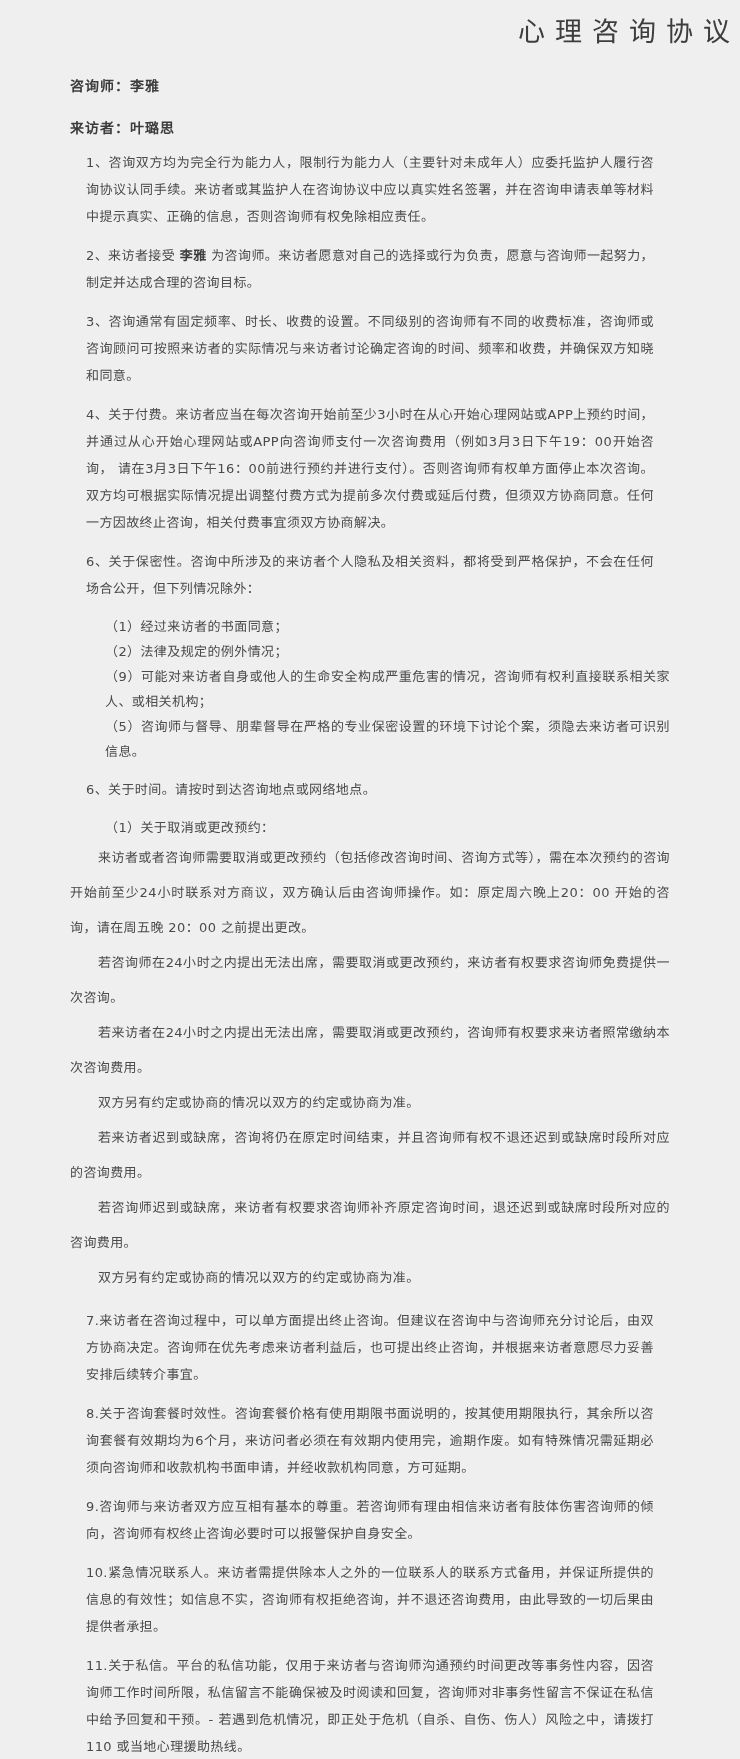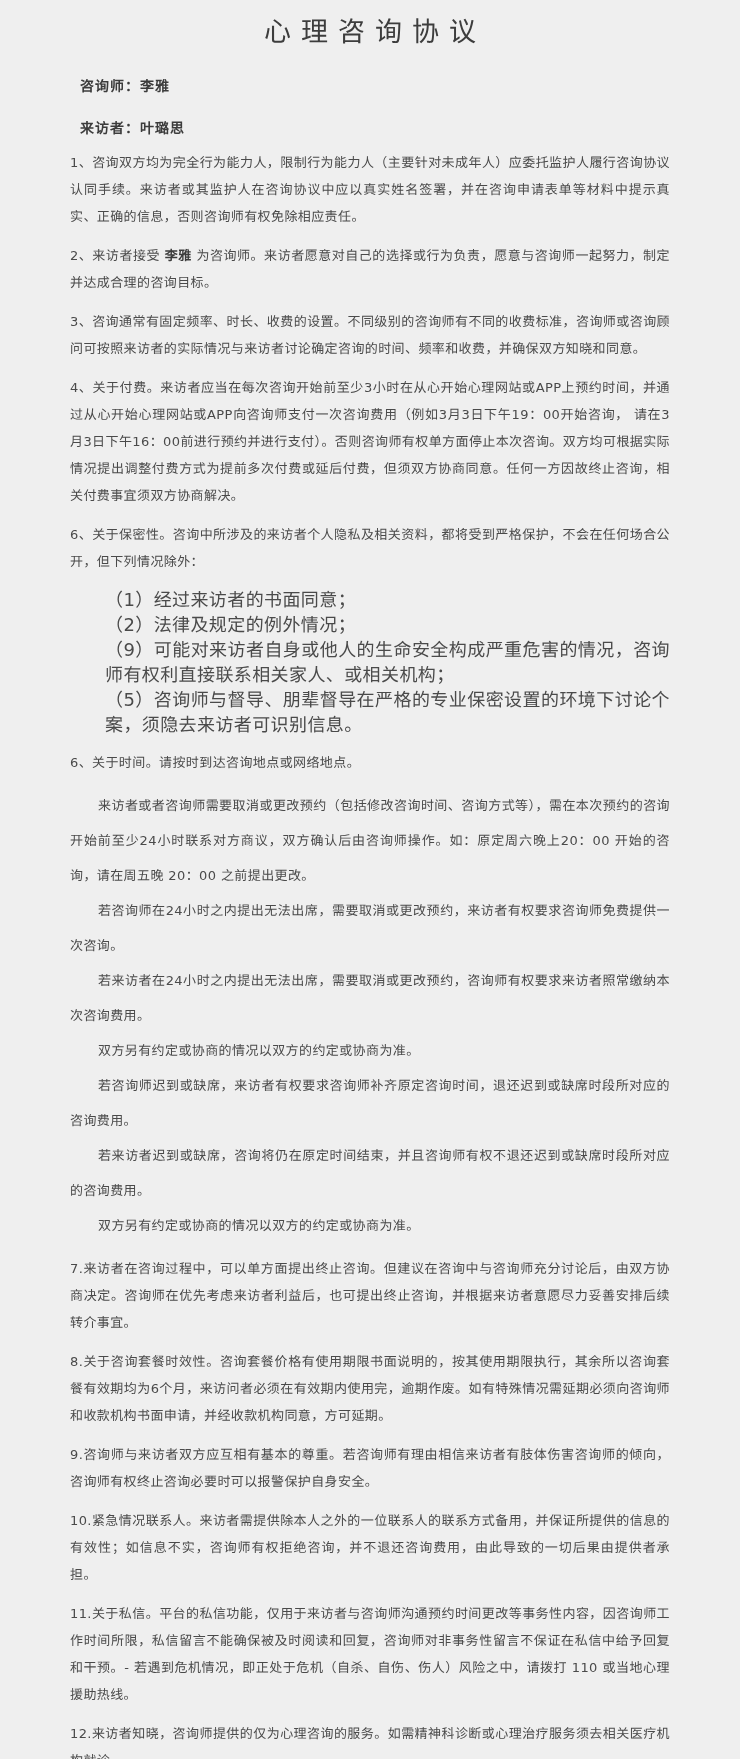--- a/index.html
+++ b/index.html
@@ -8,50 +8,49 @@
     font-family: "DejaVu Sans", "Liberation Sans", sans-serif;
     color: #4a4a4a;
   }
   .page {
     width: 740px;
     min-height: 1759px;
     background: #efefef;
     padding: 8px 0 30px 0;
   }
   .title {
-    text-align: center;
+    text-align: right;
     font-size: 27px;
     font-weight: 400;
     color: #3d3d3d;
     letter-spacing: 10px;
     padding-left: 10px; 
     margin-top: 2px;
   }
   .content {
     padding: 0 70px;
   }
   .party-line {
     font-size: 14px;
     font-weight: bold;
     color: #3c3c3c;
     margin-top: 22px;
     letter-spacing: 1px;
-    margin-left: 10px;
   }
   .party-line.first { margin-top: 26px; }
   .clause {
     font-size: 13px;
     line-height: 27px;
-    margin: 12px 0;
+    margin: 12px 16px;
     text-align: justify;
     letter-spacing: 0.4px;
   }
   .clause .bold-name { font-weight: bold; color: #3c3c3c; }
   .sub {
-    font-size: 18px;
+    font-size: 13px;
     line-height: 25px;
     margin: 0;
     padding-left: 35px;
     text-align: justify;
     letter-spacing: 0.4px;
   }
   .note {
     font-size: 13px;
     line-height: 35px;
     margin: 0;
@@ -79,26 +78,27 @@
     <p class="clause">3、咨询通常有固定频率、时长、收费的设置。不同级别的咨询师有不同的收费标准，咨询师或咨询顾问可按照来访者的实际情况与来访者讨论确定咨询的时间、频率和收费，并确保双方知晓和同意。</p>
     <p class="clause">4、关于付费。来访者应当在每次咨询开始前至少3小时在从心开始心理网站或APP上预约时间，并通过从心开始心理网站或APP向咨询师支付一次咨询费用（例如3月3日下午19：00开始咨询， 请在3月3日下午16：00前进行预约并进行支付）。否则咨询师有权单方面停止本次咨询。双方均可根据实际情况提出调整付费方式为提前多次付费或延后付费，但须双方协商同意。任何一方因故终止咨询，相关付费事宜须双方协商解决。</p>
     <p class="clause">6、关于保密性。咨询中所涉及的来访者个人隐私及相关资料，都将受到严格保护，不会在任何场合公开，但下列情况除外：</p>
 
     <p class="sub">（1）经过来访者的书面同意；</p>
     <p class="sub">（2）法律及规定的例外情况；</p>
     <p class="sub">（9）可能对来访者自身或他人的生命安全构成严重危害的情况，咨询师有权利直接联系相关家人、或相关机构；</p>
     <p class="sub">（5）咨询师与督导、朋辈督导在严格的专业保密设置的环境下讨论个案，须隐去来访者可识别信息。</p>
 
     <p class="clause">6、关于时间。请按时到达咨询地点或网络地点。</p>
+    <p class="sub">（1）关于取消或更改预约：</p>
     <p class="note">来访者或者咨询师需要取消或更改预约（包括修改咨询时间、咨询方式等），需在本次预约的咨询开始前至少24小时联系对方商议，双方确认后由咨询师操作。如：原定周六晚上20：00 开始的咨询，请在周五晚 20：00 之前提出更改。</p>
     <p class="note">若咨询师在24小时之内提出无法出席，需要取消或更改预约，来访者有权要求咨询师免费提供一次咨询。</p>
     <p class="note">若来访者在24小时之内提出无法出席，需要取消或更改预约，咨询师有权要求来访者照常缴纳本次咨询费用。</p>
     <p class="note">双方另有约定或协商的情况以双方的约定或协商为准。</p>
+    <p class="note">若来访者迟到或缺席，咨询将仍在原定时间结束，并且咨询师有权不退还迟到或缺席时段所对应的咨询费用。</p>
     <p class="note">若咨询师迟到或缺席，来访者有权要求咨询师补齐原定咨询时间，退还迟到或缺席时段所对应的咨询费用。</p>
-    <p class="note">若来访者迟到或缺席，咨询将仍在原定时间结束，并且咨询师有权不退还迟到或缺席时段所对应的咨询费用。</p>
     <p class="note">双方另有约定或协商的情况以双方的约定或协商为准。</p>
 
     <p class="clause">7.来访者在咨询过程中，可以单方面提出终止咨询。但建议在咨询中与咨询师充分讨论后，由双方协商决定。咨询师在优先考虑来访者利益后，也可提出终止咨询，并根据来访者意愿尽力妥善安排后续转介事宜。</p>
     <p class="clause">8.关于咨询套餐时效性。咨询套餐价格有使用期限书面说明的，按其使用期限执行，其余所以咨询套餐有效期均为6个月，来访问者必须在有效期内使用完，逾期作废。如有特殊情况需延期必须向咨询师和收款机构书面申请，并经收款机构同意，方可延期。</p>
     <p class="clause">9.咨询师与来访者双方应互相有基本的尊重。若咨询师有理由相信来访者有肢体伤害咨询师的倾向，咨询师有权终止咨询必要时可以报警保护自身安全。</p>
     <p class="clause">10.紧急情况联系人。来访者需提供除本人之外的一位联系人的联系方式备用，并保证所提供的信息的有效性；如信息不实，咨询师有权拒绝咨询，并不退还咨询费用，由此导致的一切后果由提供者承担。</p>
     <p class="clause">11.关于私信。平台的私信功能，仅用于来访者与咨询师沟通预约时间更改等事务性内容，因咨询师工作时间所限，私信留言不能确保被及时阅读和回复，咨询师对非事务性留言不保证在私信中给予回复和干预。- 若遇到危机情况，即正处于危机（自杀、自伤、伤人）风险之中，请拨打 110 或当地心理援助热线。</p>
     <p class="clause">12.来访者知晓，咨询师提供的仅为心理咨询的服务。如需精神科诊断或心理治疗服务须去相关医疗机构就诊。</p>
 
   </div>

